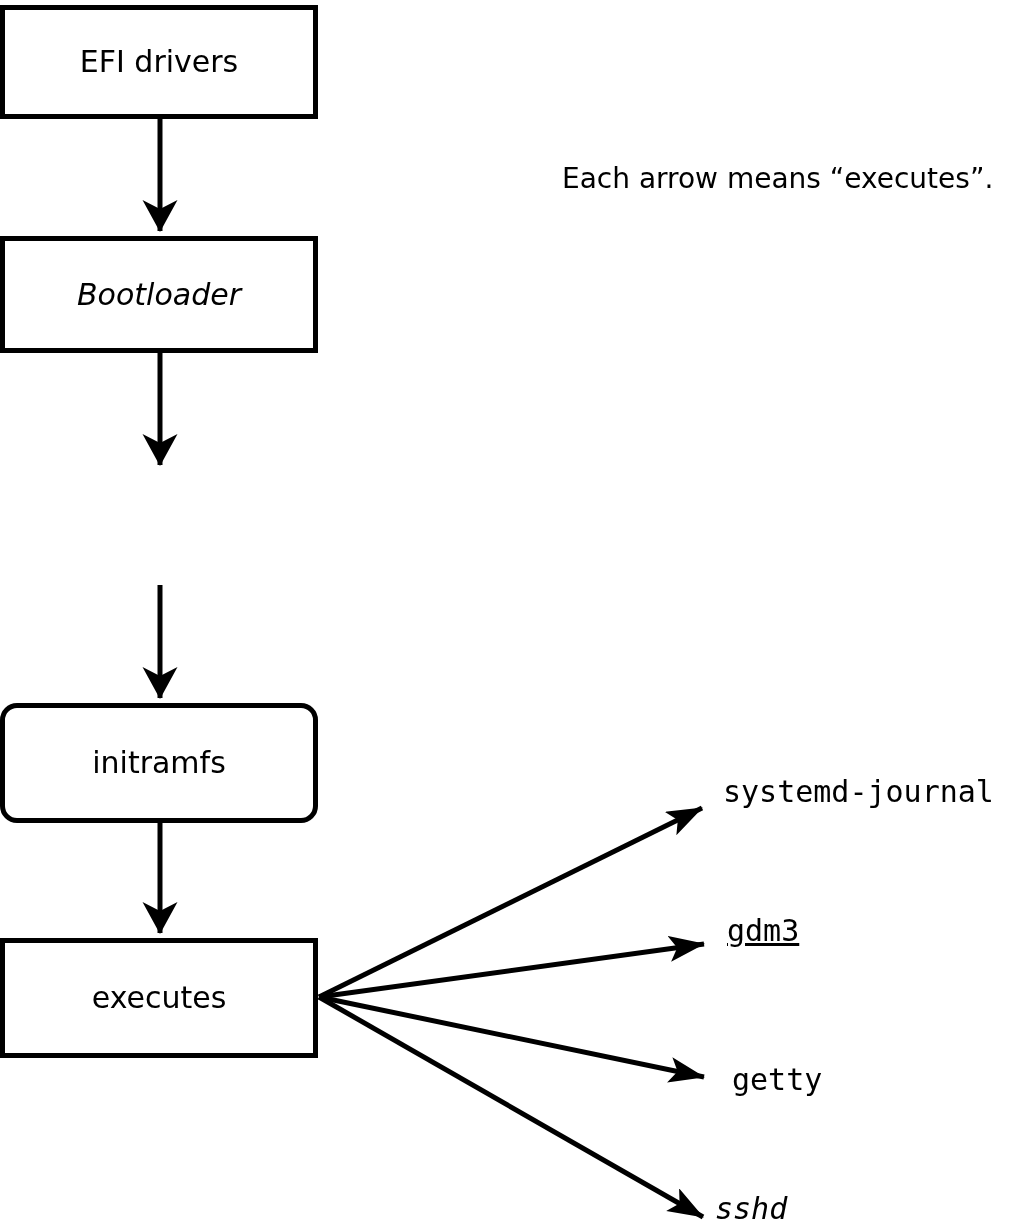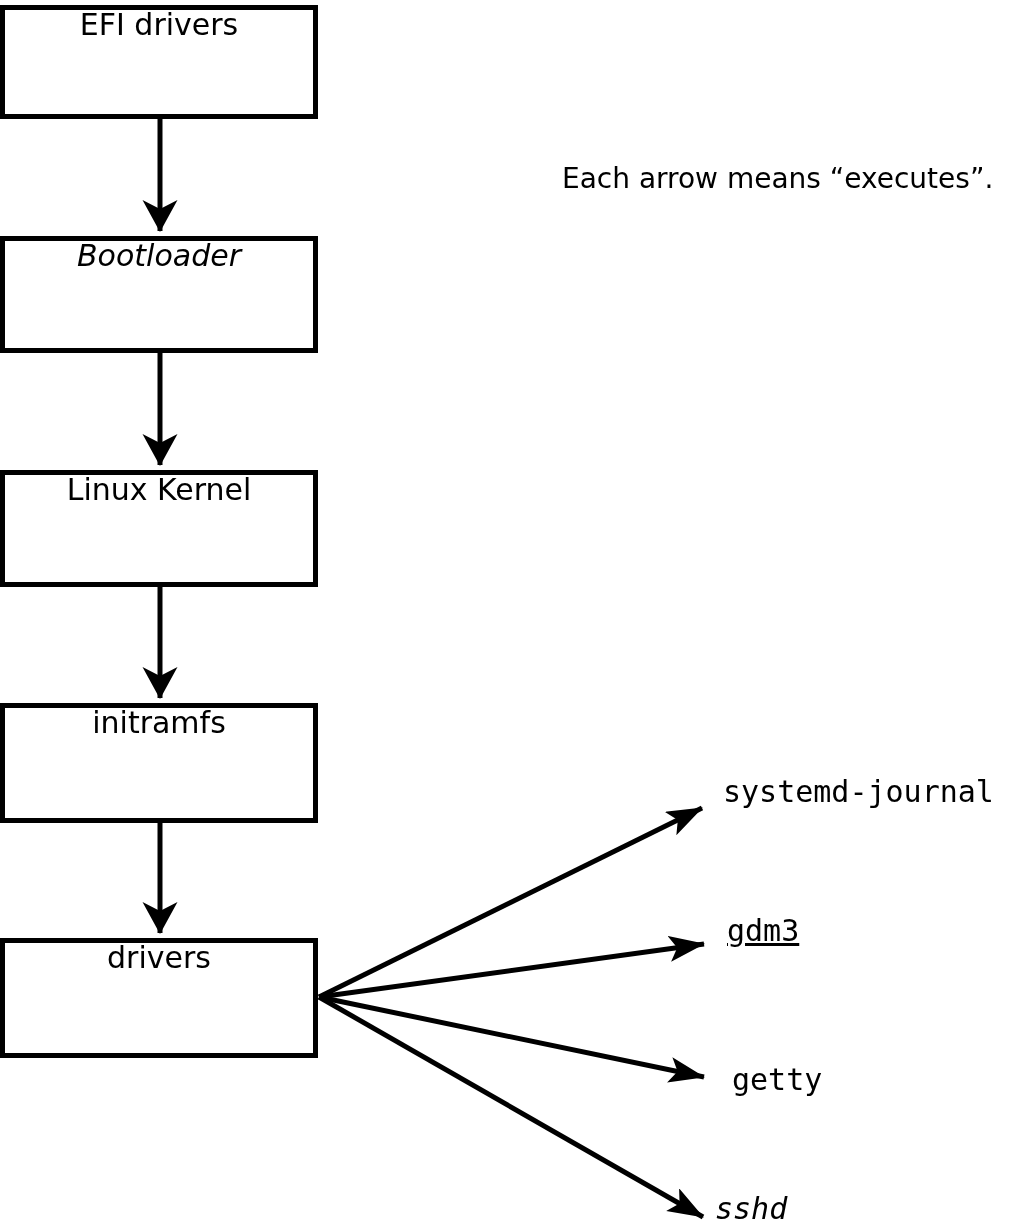--- a/index.html
+++ b/index.html
@@ -21,32 +21,32 @@
     pointer-events: none;
   }
   .node {
     position: absolute;
     left: 0;
     width: 318px;
     box-sizing: border-box;
     border: 5px solid currentColor;
     background: var(--boxfill, #ffffff);
     display: flex;
-    align-items: flex-start;
+    align-items: center;
     justify-content: center;
   }
   .node-label {
     font-size: 30px;
     line-height: 1;
     white-space: nowrap;
   }
   #node-0 { top: 5px;   height: 114px; }
   #node-1 { top: 236px; height: 117px; font-style: italic; }
   #node-2 { top: 470px; height: 117px; }
-  #node-3 { top: 703px; height: 120px; }
+  #node-3 { top: 703px; height: 120px; border-radius: 17px; }
   #node-4 { top: 938px; height: 120px; }
   .note {
     position: absolute;
     left: 562px;
     top: 164px;
     font-size: 28px;
     line-height: 30px;
     white-space: nowrap;
   }
   .svc {
@@ -88,28 +88,25 @@
     <line x1="319" y1="997" x2="704" y2="1077" marker-end="url(#headFan)"></line>
     <line x1="319" y1="997" x2="703" y2="1217" marker-end="url(#headFan)"></line>
   </svg>
 
   <div class="node" id="node-0">
     <span class="node-label">EFI drivers</span>
   </div>
   <div class="node" id="node-1">
     <span class="node-label">Bootloader</span>
   </div>
-  <div class="node" id="node-2">
-    <span class="node-label">Linux Kernel</span>
-  </div>
   <div class="node" id="node-3">
     <span class="node-label">initramfs</span>
   </div>
   <div class="node" id="node-4">
-    <span class="node-label">drivers</span>
+    <span class="node-label">executes</span>
   </div>
 
   <div class="note">Each arrow means “executes”.</div>
 
   <div class="svc" id="svc-0">systemd-journal</div>
   <div class="svc" id="svc-1">gdm3</div>
   <div class="svc" id="svc-2">getty</div>
   <div class="svc" id="svc-3">sshd</div>
 
 </div>

